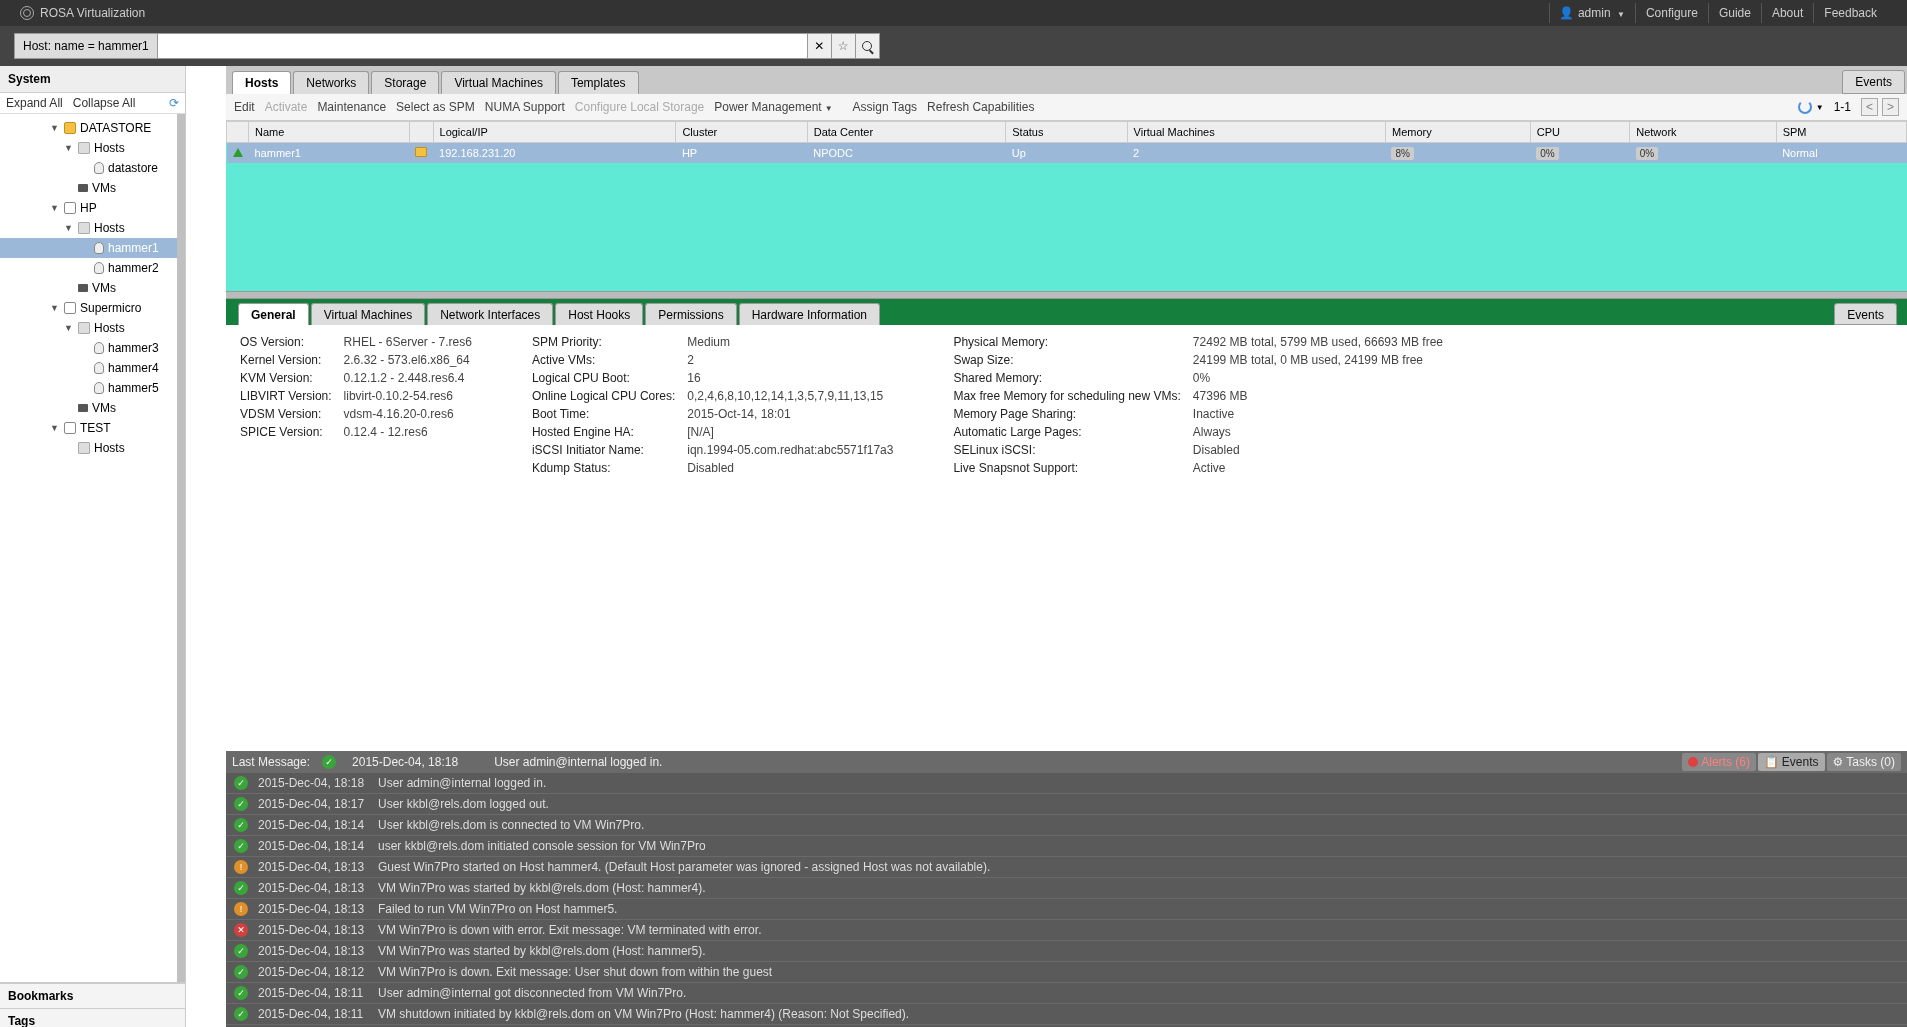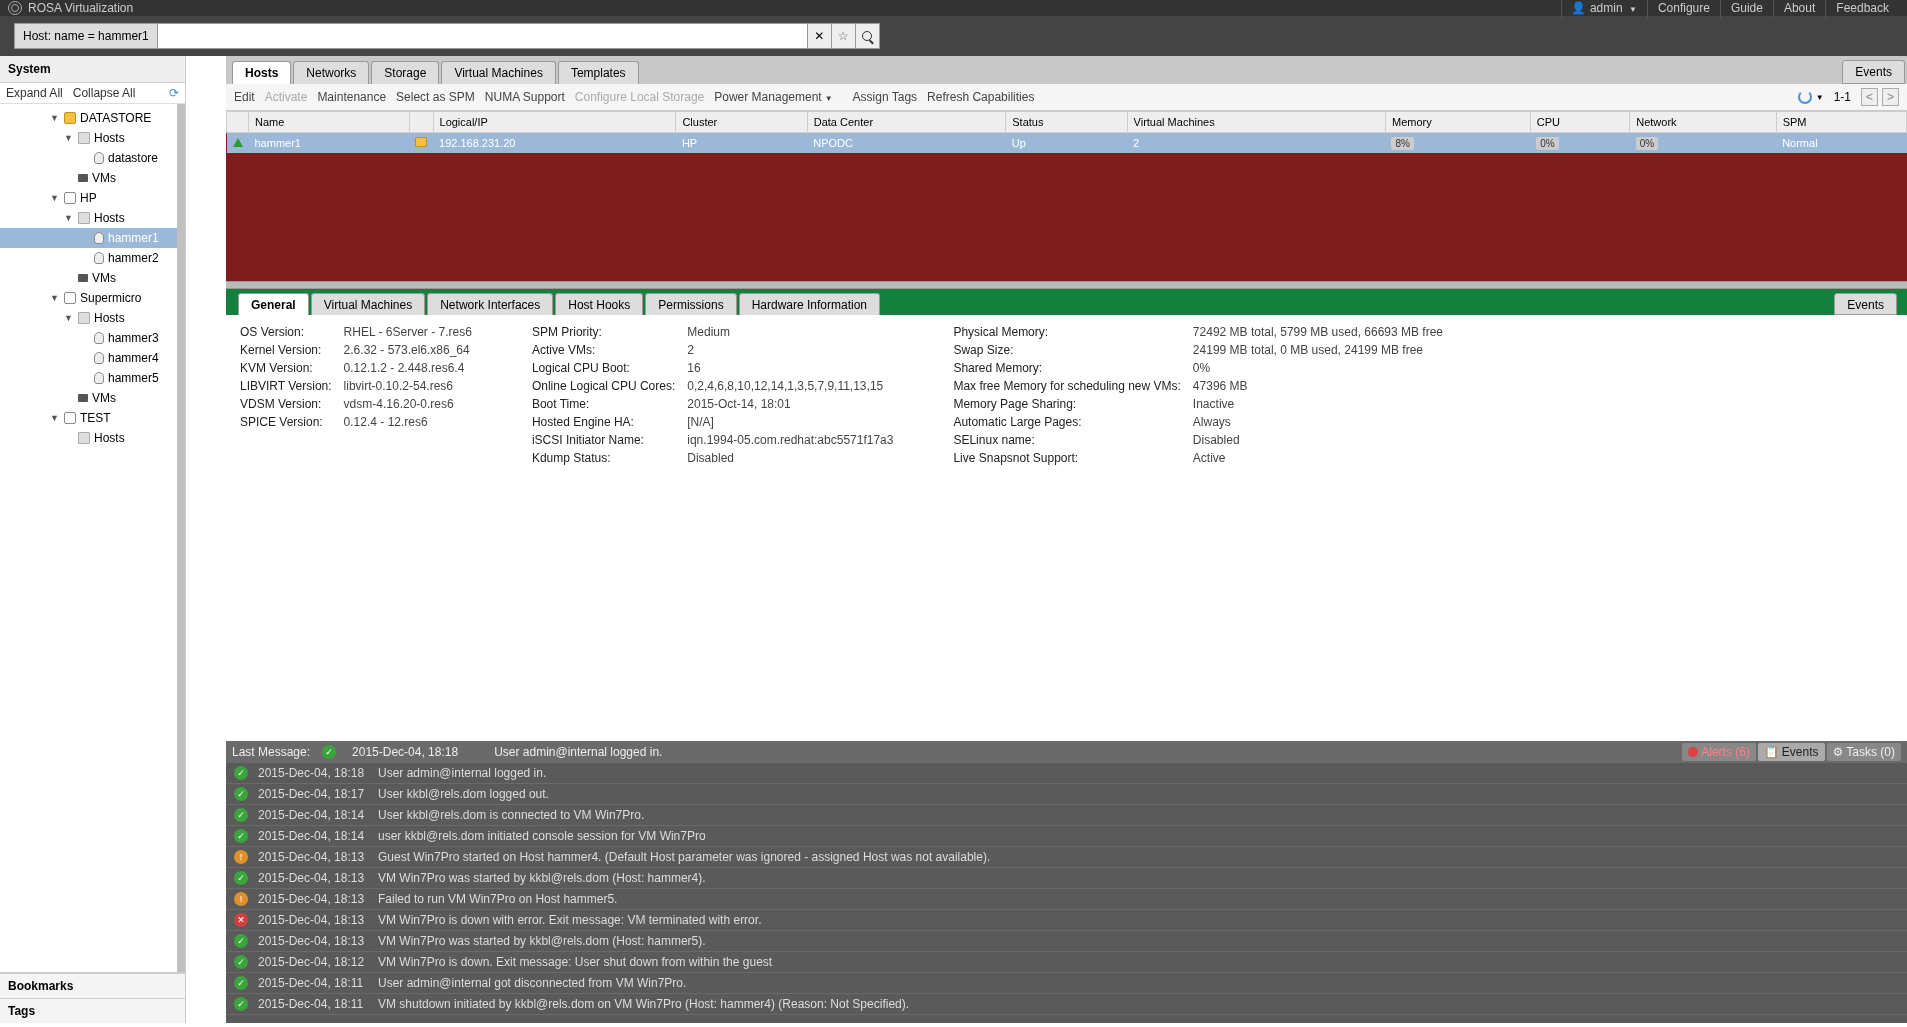--- a/index.html
+++ b/index.html
@@ -1,17 +1,17 @@
 <!DOCTYPE html>
 <html><head>
 <meta charset="utf-8">
 <style>
 * { margin: 0; padding: 0; box-sizing: border-box; font-family: Arial, sans-serif; font-size: 12px; }
 body { background: #fff; overflow: hidden; }
-.topbar { background: #333; color: #ccc; height: 16px; display: flex; align-items: center; justify-content: space-between; padding: 0 8px; }
+.topbar { background: #333; color: #ccc; height: 26px; display: flex; align-items: center; justify-content: space-between; padding: 0 20px; }
 .topbar-left { display: flex; align-items: center; gap: 6px; }
 .topbar-right { display: flex; align-items: center; gap: 0; }
 .topbar-right a { color: #ccc; padding: 3px 10px; border-left: 1px solid #555; cursor: pointer; }
 .topbar-right a:first-child { border-left: 1px solid #555; }
 .logo-icon { width: 14px; height: 14px; border: 1.5px solid #aaa; border-radius: 50%; position: relative; }
 .logo-icon::after { content: ''; position: absolute; width: 6px; height: 6px; border: 1.5px solid #aaa; border-radius: 50%; top: 2px; left: 2px; }
 .searchbar { background: #444; height: 40px; display: flex; align-items: center; padding: 0 14px; }
 .search-prefix { background: #ddd; border: 1px solid #999; padding: 4px 8px; height: 26px; display: flex; align-items: center; }
 .search-input { background: #fff; border: 1px solid #999; border-left: none; height: 26px; width: 650px; padding: 0 6px; }
 .search-btn { background: #eee; border: 1px solid #999; border-left: none; width: 24px; height: 26px; display: flex; align-items: center; justify-content: center; cursor: pointer; }
@@ -45,21 +45,21 @@
 .toolbar-left span { margin-right: 10px; cursor: pointer; color: #444; }
 .toolbar-left span.disabled { color: #aaa; cursor: default; }
 .toolbar-right { display: flex; align-items: center; gap: 4px; }
 .refresh-icon { width: 14px; height: 14px; border: 2px solid #4a90d9; border-radius: 50%; border-top-color: transparent; }
 .table { width: 100%; border-collapse: collapse; }
 .table th { background: #eee; border: 1px solid #ccc; text-align: left; padding: 4px 6px; font-weight: normal; font-size: 11px; }
 .table td { padding: 4px 6px; font-size: 11px; }
 .table tr.selected { background: #9bb8d8; color: #fff; }
 .status-up { width: 0; height: 0; border-left: 5px solid transparent; border-right: 5px solid transparent; border-bottom: 9px solid #2a9e2a; display: inline-block; }
 .pct-badge { background: #ccc; color: #333; padding: 1px 4px; border-radius: 2px; font-size: 10px; }
-.grid-area { flex: 0 0 170px; overflow: hidden; background: #7f1d1d; }
+.grid-area { flex: 0 0 170px; overflow: hidden; background: #5eead4; }
 .splitter { height: 8px; background: #bbb; border-top: 1px solid #999; border-bottom: 1px solid #999; }
 .sub-tabs { background: #15803d; display: flex; padding: 4px 8px 0 12px; height: 26px; justify-content: space-between; }
 .details { padding: 10px 14px; display: flex; gap: 60px; background: #fff; flex: 1; overflow: auto; }
 .details-col { display: grid; grid-template-columns: auto auto; gap: 4px 12px; align-content: start; }
 .details-col .label { color: #222; }
 .details-col .value { color: #444; }
 .eventbar { background: #6a6a6a; color: #eee; height: 22px; display: flex; align-items: center; justify-content: space-between; padding: 0 6px; font-size: 11px; }
 .eventbar-left { display: flex; align-items: center; gap: 12px; }
 .eventbar-right { display: flex; align-items: center; gap: 2px; }
 .eventbar-btn { background: #888; padding: 2px 6px; border-radius: 2px; display: flex; align-items: center; gap: 3px; cursor: pointer; }
@@ -321,21 +321,21 @@
           <div class="label">Swap Size:</div>
           <div class="value">24199 MB total, 0 MB used, 24199 MB free</div>
           <div class="label">Shared Memory:</div>
           <div class="value">0%</div>
           <div class="label">Max free Memory for scheduling new VMs:</div>
           <div class="value">47396 MB</div>
           <div class="label">Memory Page Sharing:</div>
           <div class="value">Inactive</div>
           <div class="label">Automatic Large Pages:</div>
           <div class="value">Always</div>
-          <div class="label">SELinux name:</div>
+          <div class="label">SELinux iSCSI:</div>
           <div class="value">Disabled</div>
           <div class="label">Live Snapsnot Support:</div>
           <div class="value">Active</div>
         </div>
     </div>
     <div class="eventbar">
       <div class="eventbar-left">
         <span>Last Message:</span>
         <span style="display:flex;align-items:center;gap:6px">
           <span class="event-icon event-ok">✓</span>

